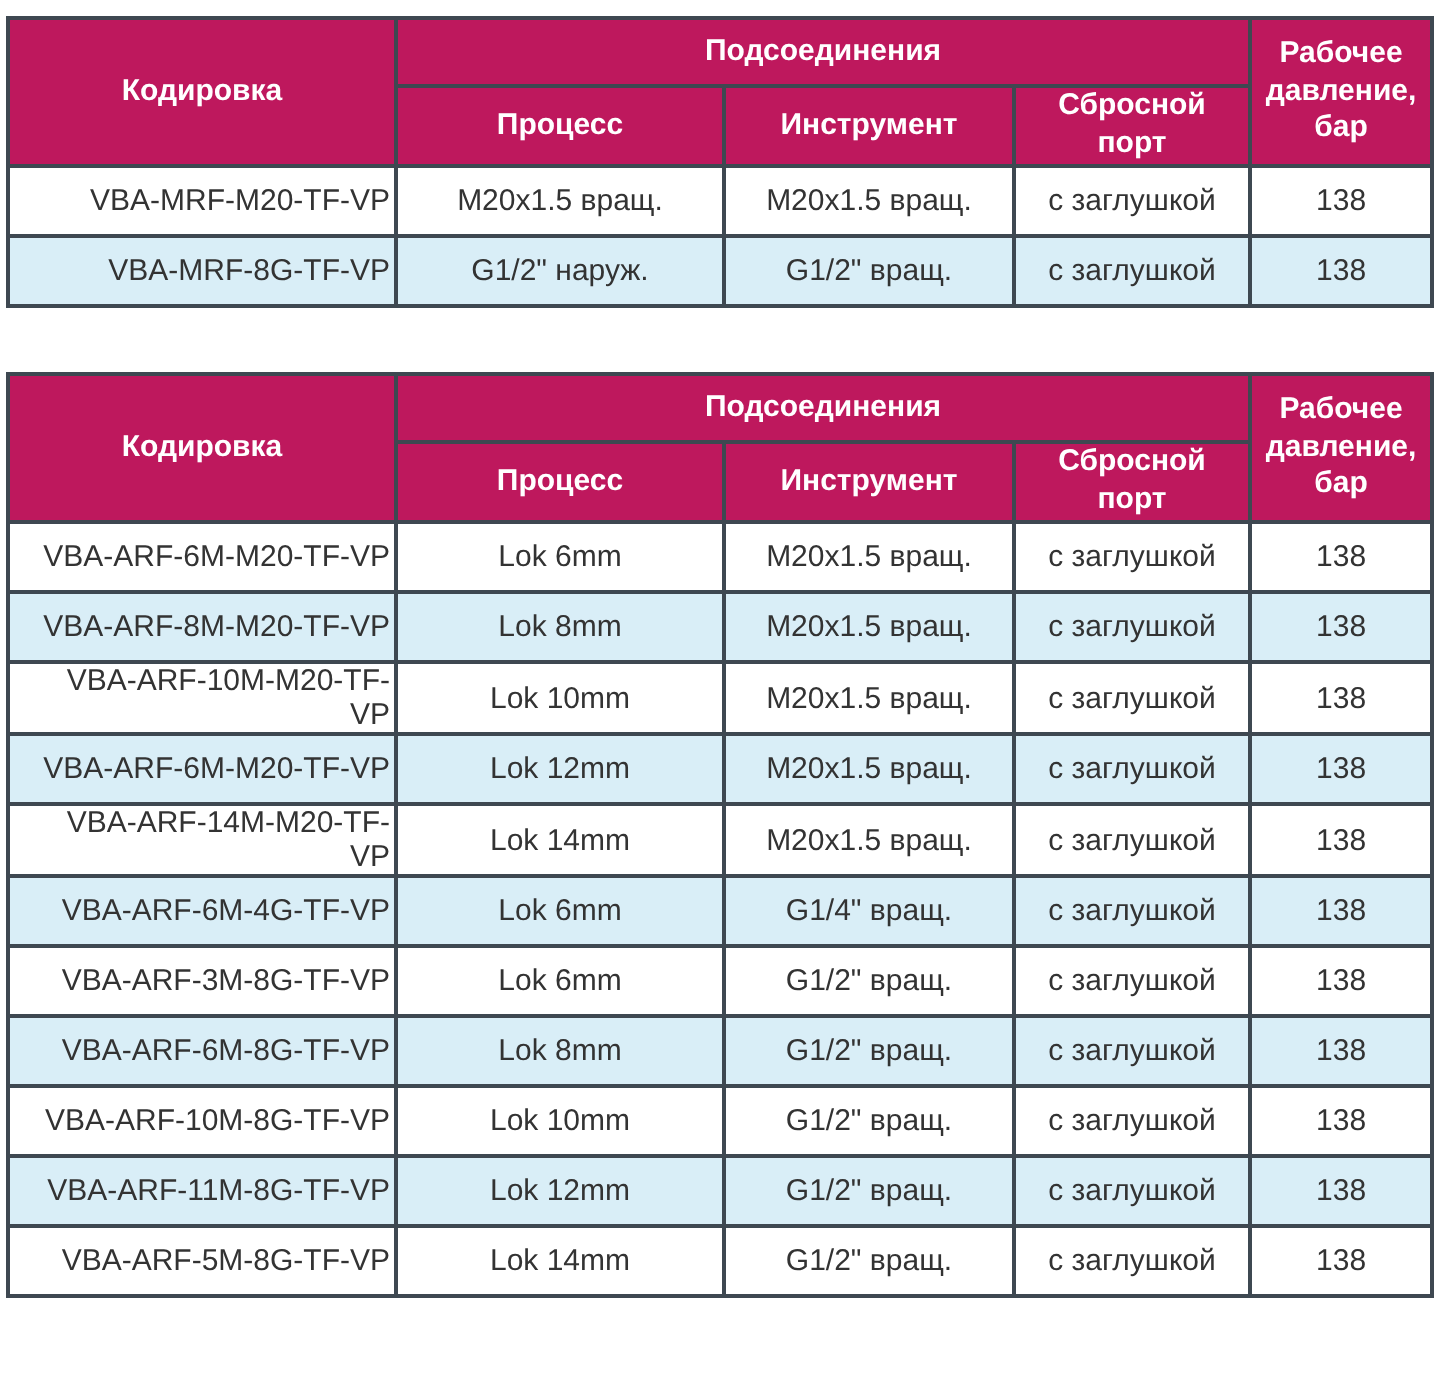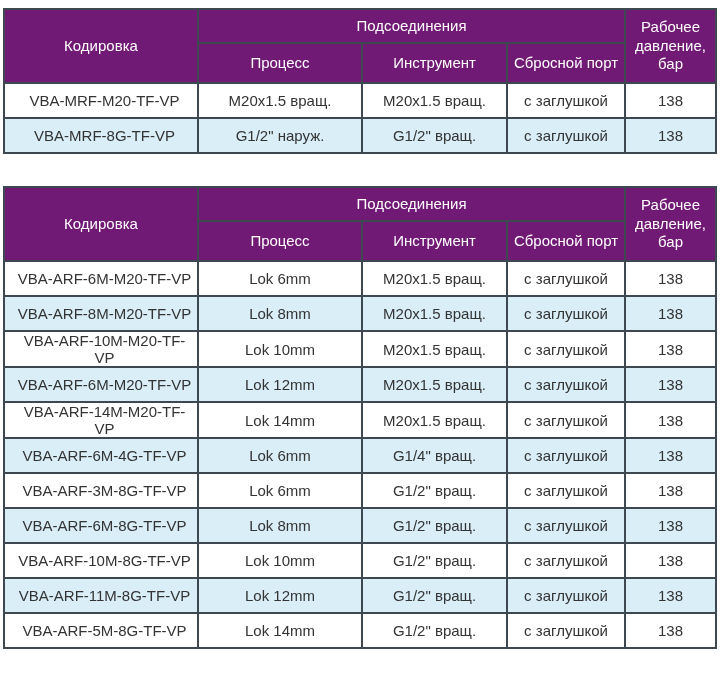--- a/index.html
+++ b/index.html
@@ -21,36 +21,36 @@
     margin-top: 32px;
   }
   .spec-table th,
   .spec-table td {
     border: 2px solid #3E4851;
     font-size: 15px;
     padding: 0 2px;
     overflow: hidden;
   }
   .spec-table th {
-    background: #701a75;
+    background: #be185d;
     color: #ffffff;
-    font-weight: normal;
+    font-weight: bold;
     text-align: center;
     line-height: 1.25;
   }
   .spec-table .group-row th { height: 32px; }
   .spec-table .sub-row th   { height: 38px; }
   .spec-table td {
     color: #333333;
     text-align: center;
     height: 33px;
     background: #ffffff;
   }
   .spec-table td.code {
-    text-align: center;
+    text-align: right;
     padding-left: 9px;
   }
   .spec-table tbody tr:nth-child(even) td {
     background: #D9EEF7;
   }
 </style>
 </head>
 <body>
 
 <table class="spec-table">

